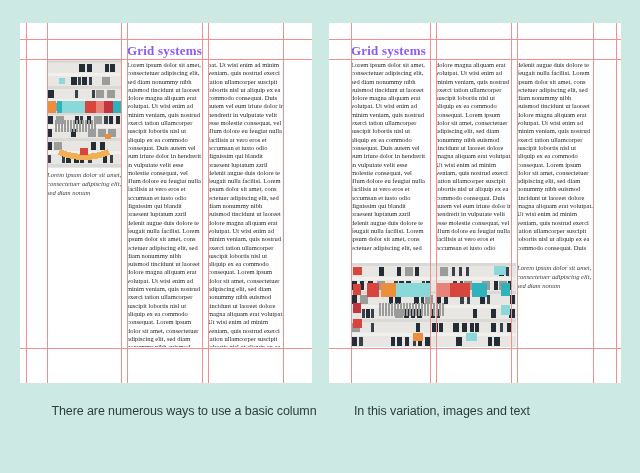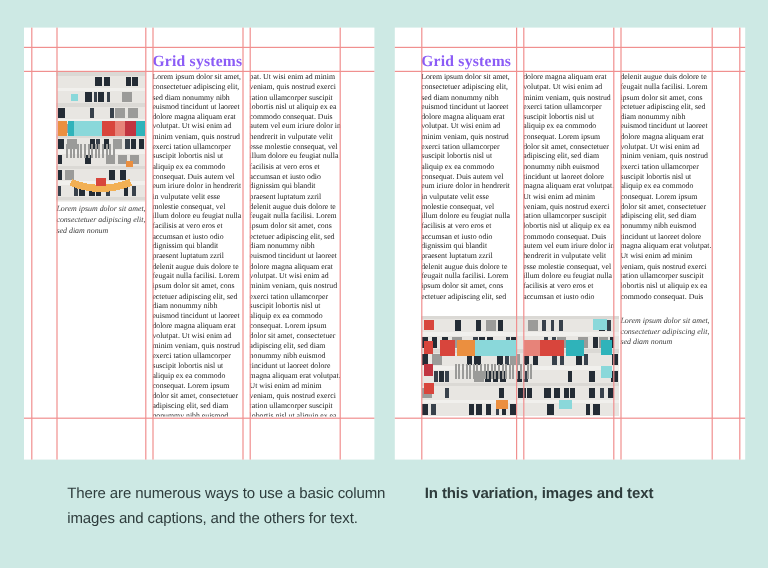--- a/index.html
+++ b/index.html
@@ -290,19 +290,18 @@
     <div class="gl v" style="left: 107px; background: rgb(240, 144, 143);"></div>
     <div class="gl v" style="left: 182px; background: rgb(240, 144, 143);"></div>
     <div class="gl v" style="left: 188px; background: rgb(240, 144, 143);"></div>
     <div class="gl v" style="left: 264px; background: rgb(240, 144, 143);"></div>
     <div class="gl v" style="left: 287px; background: rgb(240, 144, 143);"></div>
     <div class="gl h" style="top: 16px; background: rgb(240, 144, 143);"></div>
     <div class="gl h" style="top: 36px; background: rgb(240, 144, 143);"></div>
     <div class="gl h" style="top: 325px; background: rgb(240, 144, 143);"></div>
   </div>
 
-<div class="annotation" style="left:56px;top:401px;width:280px;">
+<div class="annotation" style="left:44px;top:401px;width:280px;text-align:center;">
   <div>There are numerous ways to use a basic column</div>
-  <div>images and captions, and the others for text.</div>
 </div>
-<div class="annotation" style="left:354px;top:401px;width:240px;font-weight:bold;">
+<div class="annotation" style="left:354px;top:401px;width:240px;">
   <div>In this variation, images and text</div>
 </div>
 
 </body></html>

